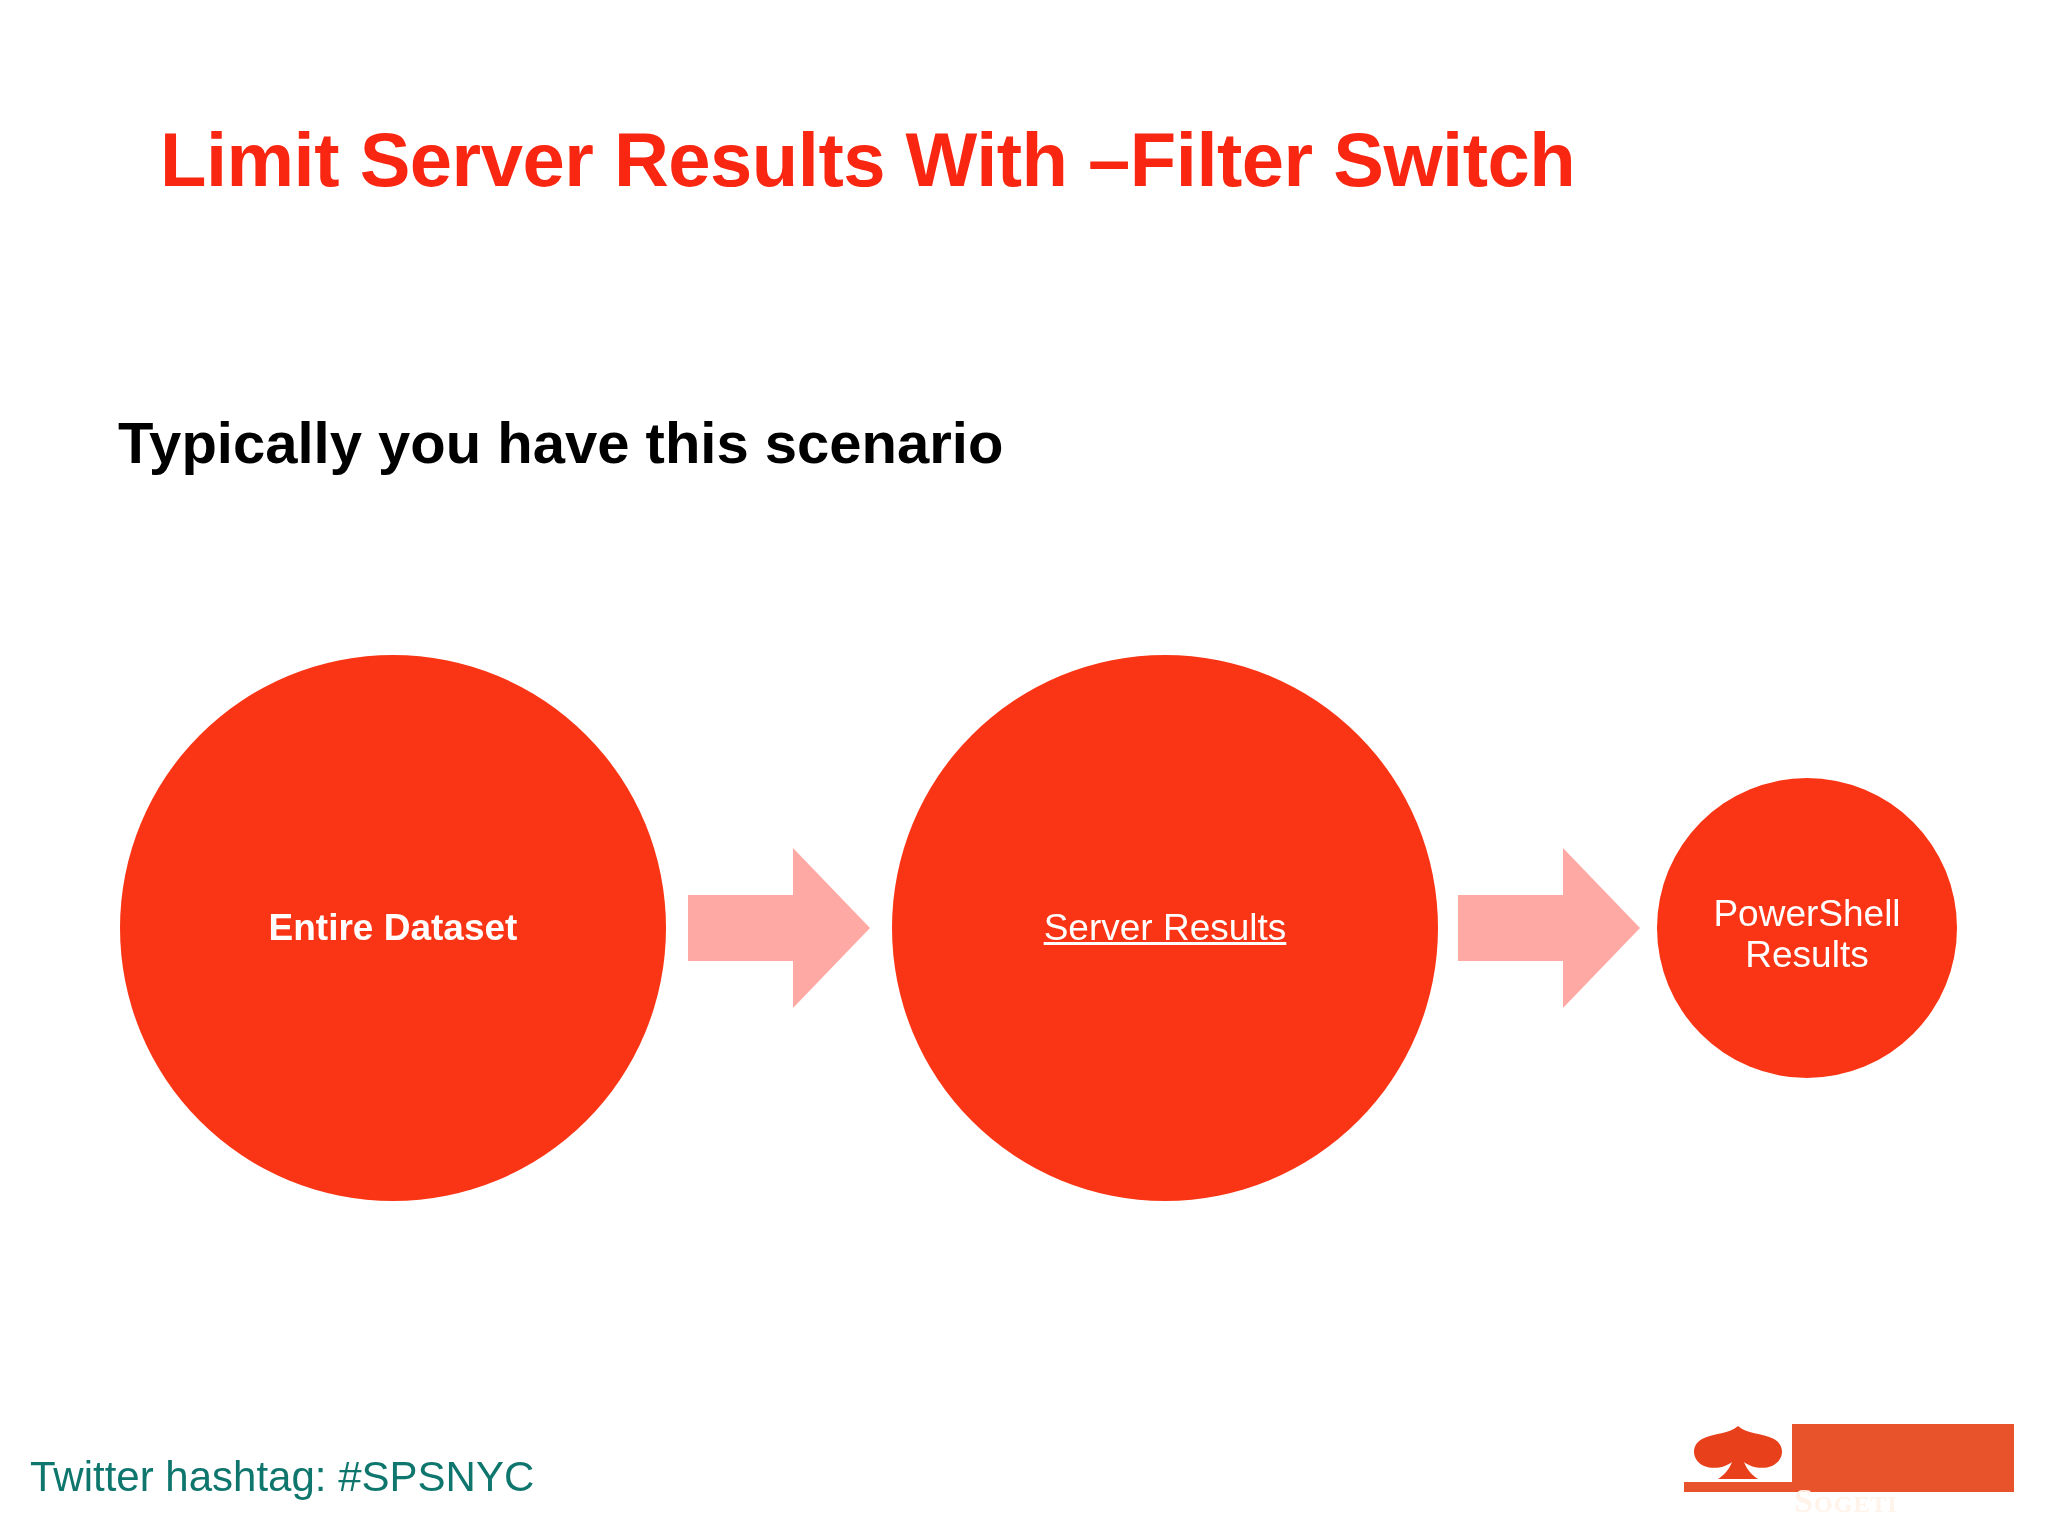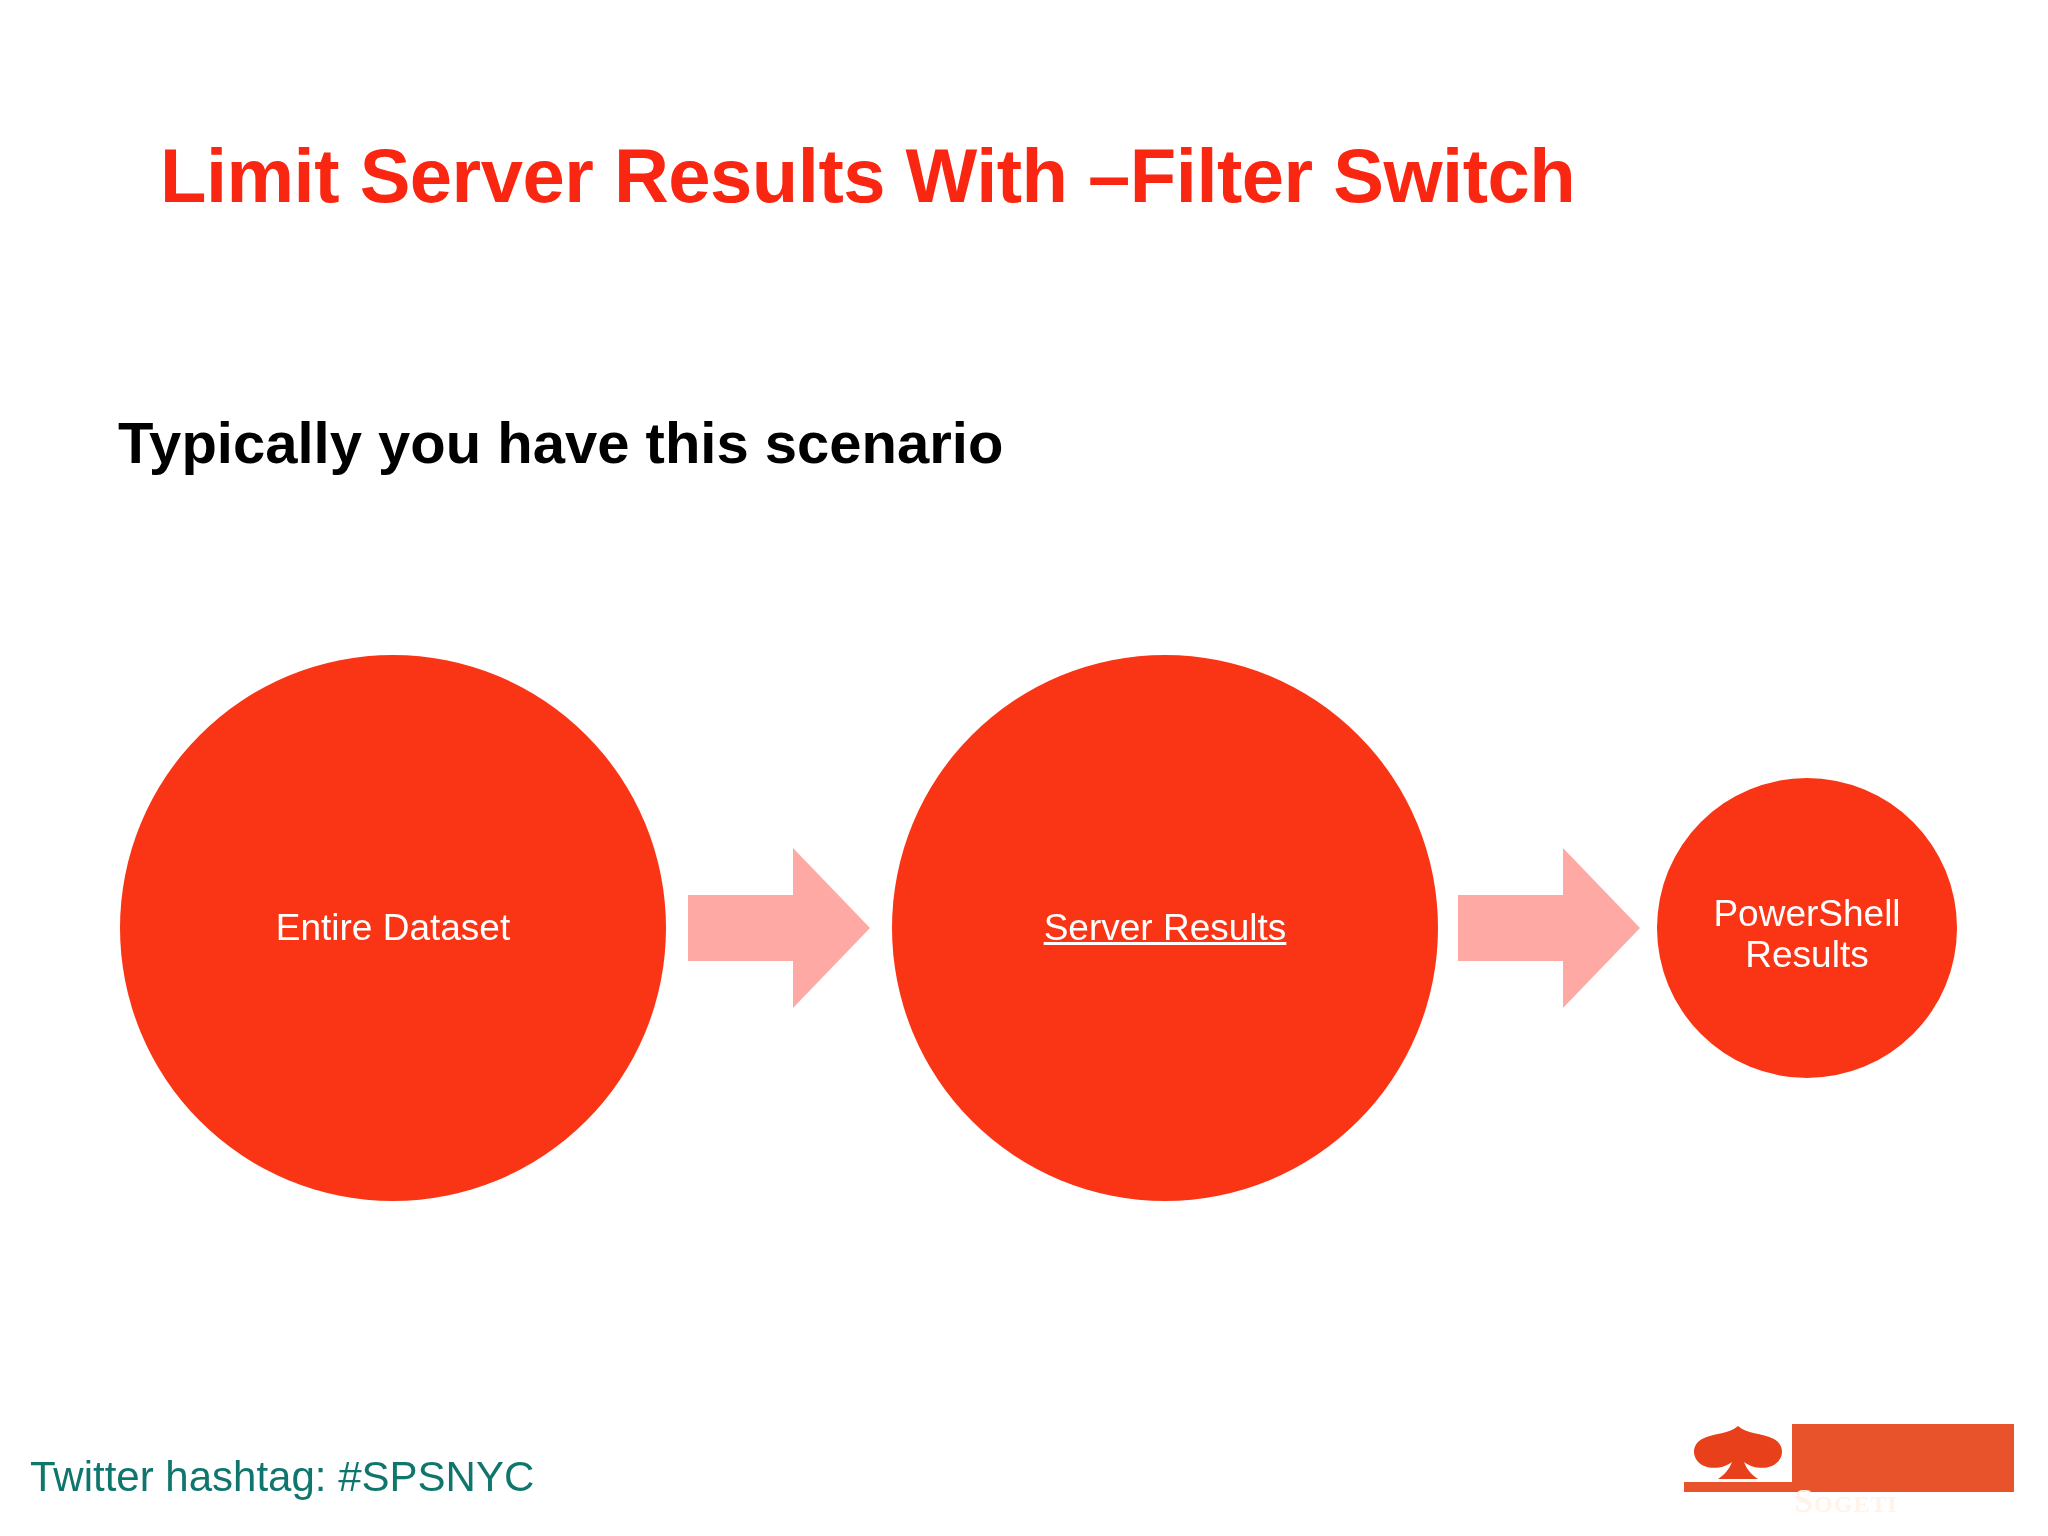--- a/index.html
+++ b/index.html
@@ -22,21 +22,20 @@
     left: 160px;
     top: 118px;
     width: 1700px;
     font-family: "Liberation Sans", sans-serif;
     font-weight: bold;
     font-size: 76px;
     line-height: 84px;
     color: #F92612;
     letter-spacing: -0.5px;
     white-space: nowrap;
-    margin-top: 16px;
   }
 
   
   #slide-subtitle {
     position: absolute;
     left: 118px;
     top: 382px;
     font-family: "Liberation Sans", sans-serif;
     font-weight: bold;
     font-size: 58px;
@@ -72,21 +71,21 @@
     line-height: 1.12;
     white-space: pre-line;
   }
 
   #circle-entire-dataset {
     left: 120px;
     top: 655px;
     width: 546px;
     height: 546px;
   }
-  #circle-entire-dataset .node-label { font-size: 37px; }
+  #circle-entire-dataset .node-label { font-size: 37px; font-weight: bold; }
 
   #circle-server-results {
     left: 892px;
     top: 655px;
     width: 546px;
     height: 546px;
   }
   #circle-server-results .node-label { font-size: 37px; text-decoration: underline; }
 
   #circle-powershell-results {

